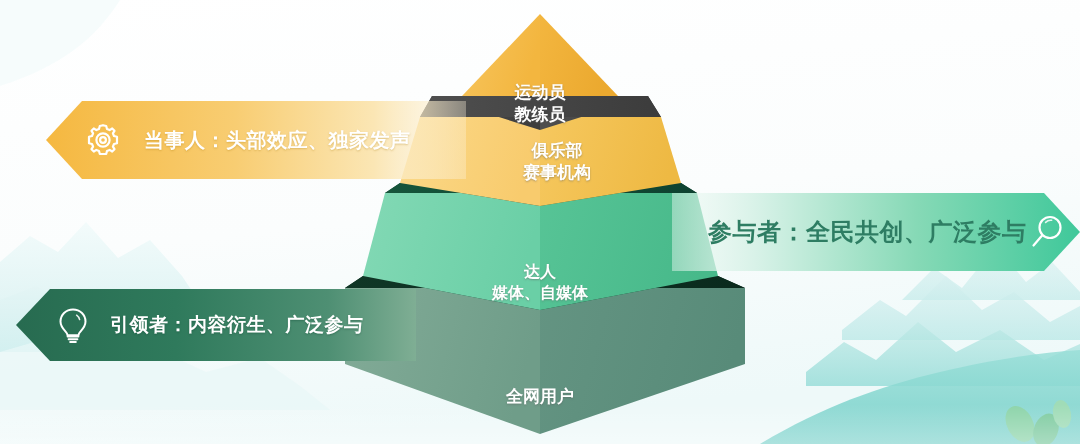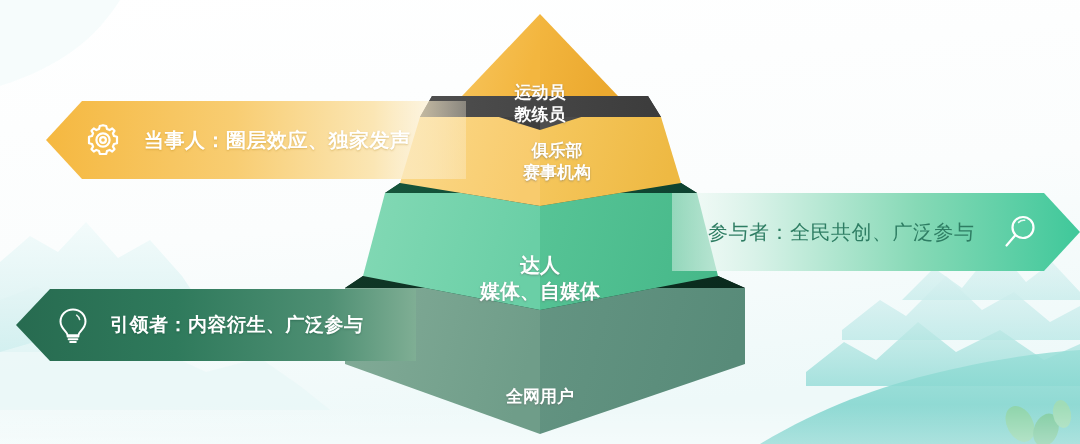--- a/index.html
+++ b/index.html
@@ -26,41 +26,41 @@
   #banner-protagonist{left:46px;top:101px;width:420px;height:78px;}
   #banner-protagonist .bnr-icon{margin-left:38px;}
   #banner-protagonist .bnr-text{
     margin-left:22px;font-size:20px;color:#ffffff;font-weight:700;
     text-shadow:0 1px 2px rgba(170,120,10,.35);
   }
 
   
   #banner-participant{left:672px;top:193px;width:408px;height:78px;}
   #banner-participant .bnr-text{
-    margin-left:36px;font-size:20px;color:#2e7d63;font-weight:400;
+    margin-left:36px;font-size:24px;color:#2e7d63;font-weight:700;
   }
   #banner-participant .bnr-icon{margin-left:auto;margin-right:40px;}
 
   
   #banner-leader{left:16px;top:289px;width:400px;height:72px;}
   #banner-leader .bnr-icon{margin-left:40px;}
   #banner-leader .bnr-text{
     margin-left:20px;font-size:19px;color:#ffffff;font-weight:700;
     text-shadow:0 1px 2px rgba(10,60,40,.35);
   }
 
   
   .tier-label{
     position:absolute;text-align:center;color:#ffffff;font-weight:700;
     text-shadow:0 1px 2px rgba(90,90,90,.45);
     line-height:1.32;white-space:pre-line;pointer-events:none;
   }
   #label-tier-1{left:440px;top:42px;width:200px;font-size:17px;margin-top:40px;}
   #label-tier-2{left:437px;top:140px;width:240px;font-size:17px;}
-  #label-tier-3{left:400px;top:254px;width:280px;font-size:20px;font-family:Liberation Mono, monospace;}
+  #label-tier-3{left:400px;top:261px;width:280px;font-size:16px;}
   #label-tier-4{left:390px;top:366px;width:300px;font-size:17px;margin-top:20px;}
 </style>
 </head>
 <body>
 
 <div id="stage">
 
   <svg class="bg-layer" viewBox="0 0 1080 444" width="1080" height="444" preserveAspectRatio="none">
     <defs>
       <linearGradient id="bgBase" x1="0" y1="0" x2="0.25" y2="1">
@@ -230,21 +230,21 @@
                    L28.9 12.4 L30.0 15.0 L33.0 15.8 L33.0 19.0 L33.0 22.2
                    L30.0 23.0 L28.9 25.6 L30.5 28.2 L28.2 30.5 L25.6 28.9
                    L23.0 30.0 L22.2 33.0 L19 33.0 L15.8 33.0 L15.0 30.0
                    L12.4 28.9 L9.8 30.5 L7.5 28.2 L9.1 25.6 L8.0 23.0
                    L5.0 22.2 L5.0 19.0 L5.0 15.8 L8.0 15.0 L9.1 12.4
                    L7.5 9.8 L9.8 7.5 L12.4 9.1 L15.0 8.0 L15.8 5.0 Z"></path>
           <circle cx="19" cy="19" r="6.6"></circle>
           <circle cx="19" cy="19" r="2.9"></circle>
         </svg>
       </span>
-      <span class="bnr-text">当事人：圈层效应、独家发声</span>
+      <span class="bnr-text">当事人：头部效应、独家发声</span>
     </div>
   </div>
 
   <div class="banner" id="banner-participant">
     <svg class="bnr-svg" width="408" height="78" viewBox="0 0 408 78">
       <defs>
         <linearGradient id="gradMint" x1="0" y1="0" x2="1" y2="0">
           <stop offset="0%" stop-color="#eef9f4" stop-opacity="0.45"></stop>
           <stop offset="22%" stop-color="#d5f1e6"></stop>
           <stop offset="60%" stop-color="#86d9b6"></stop>

